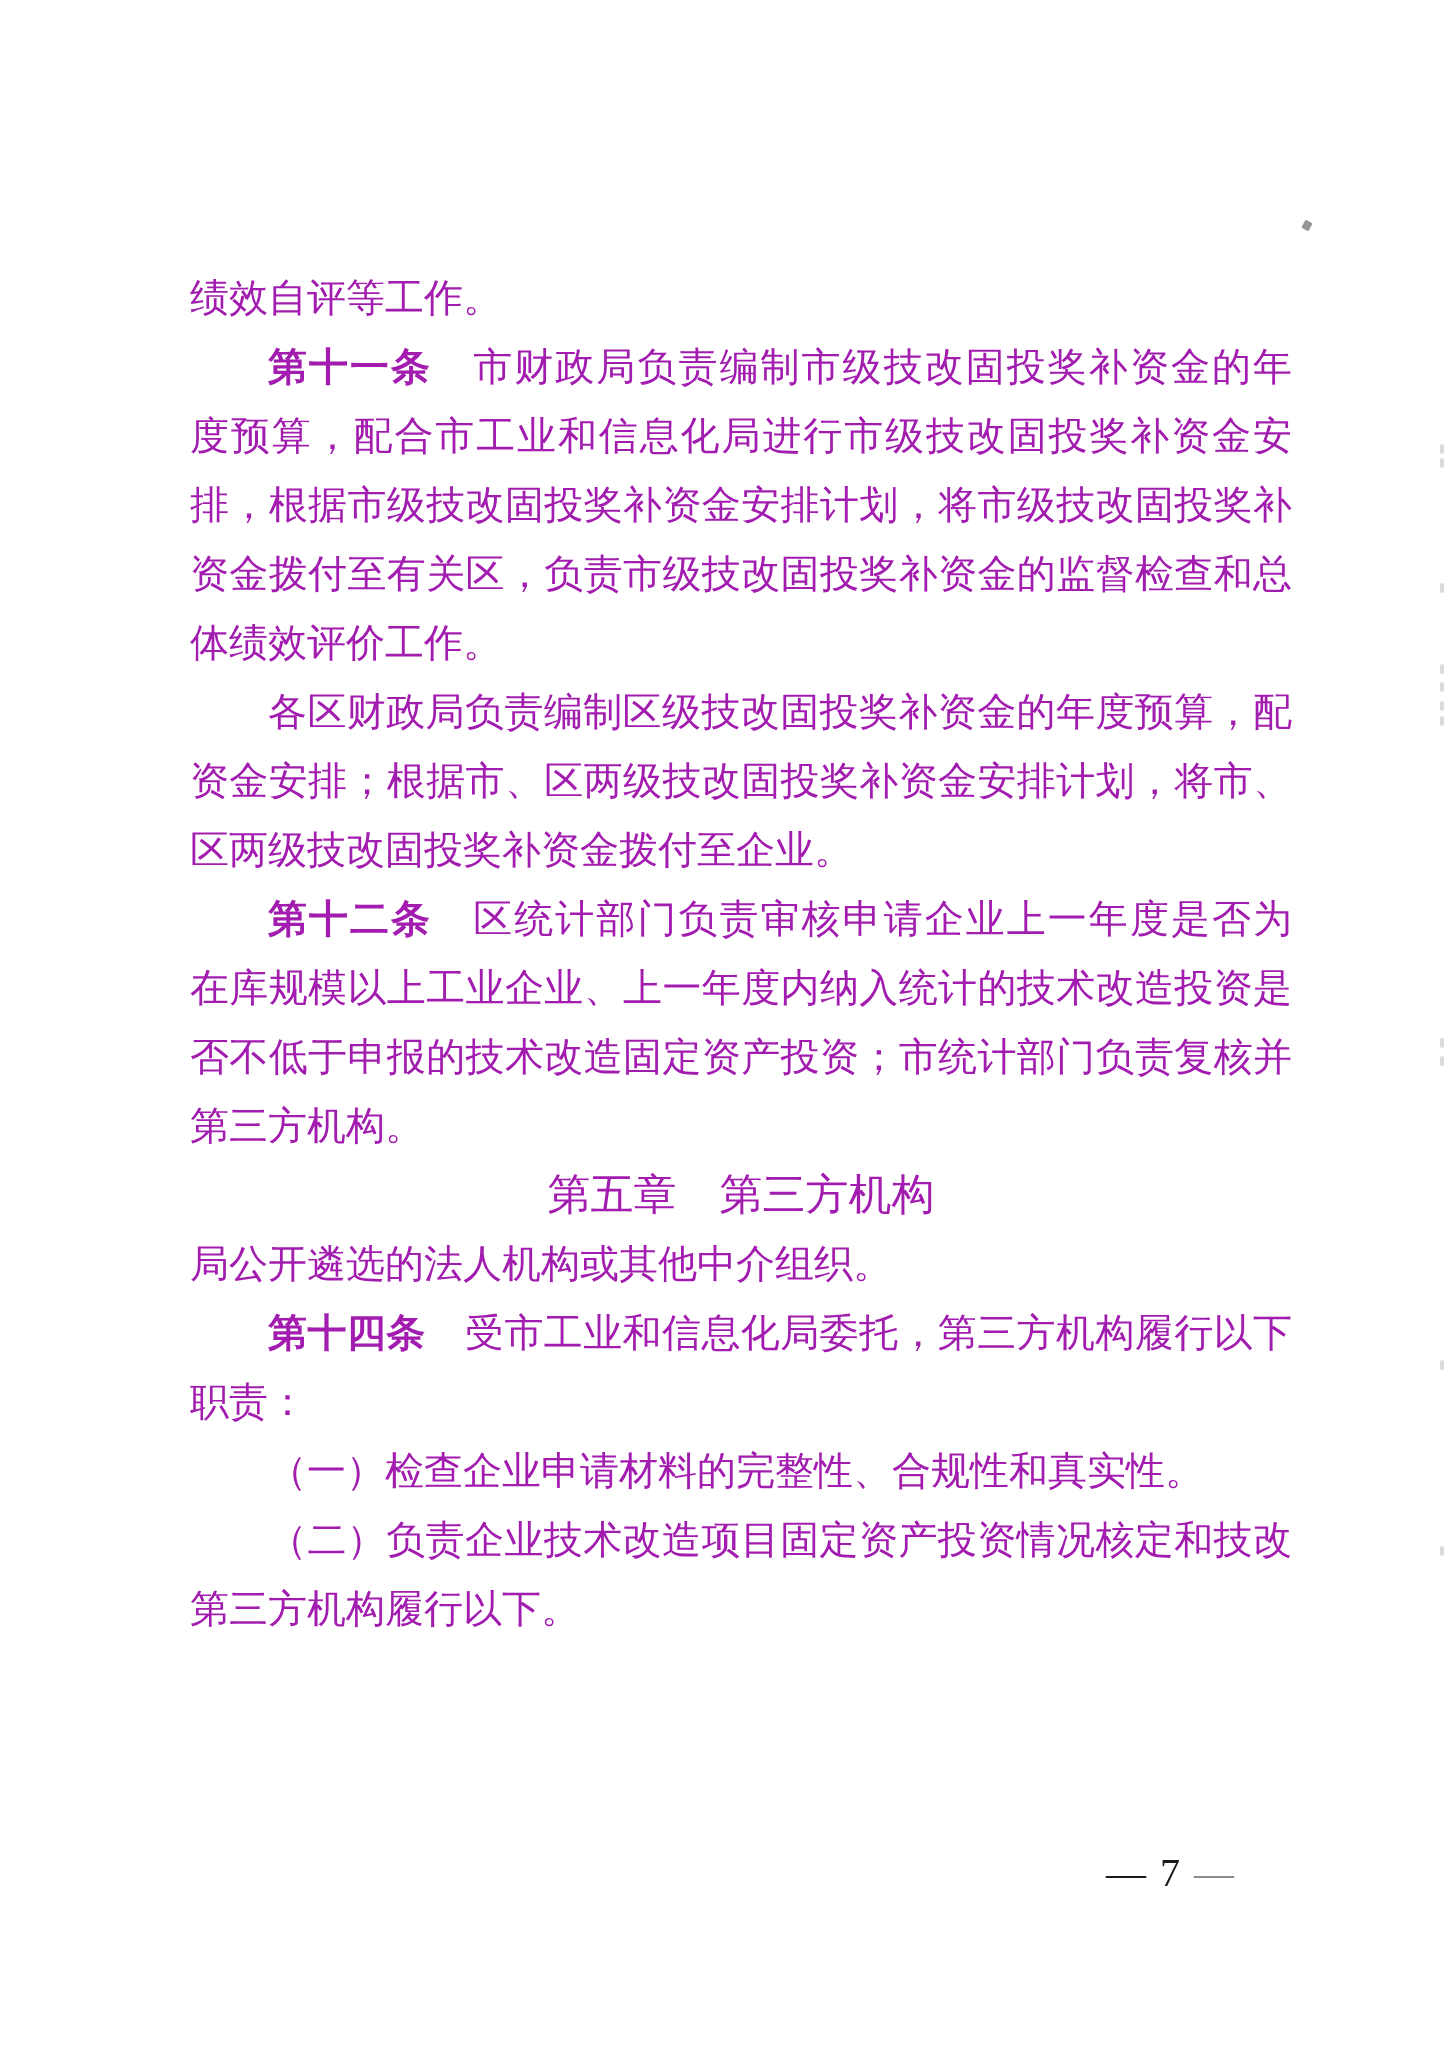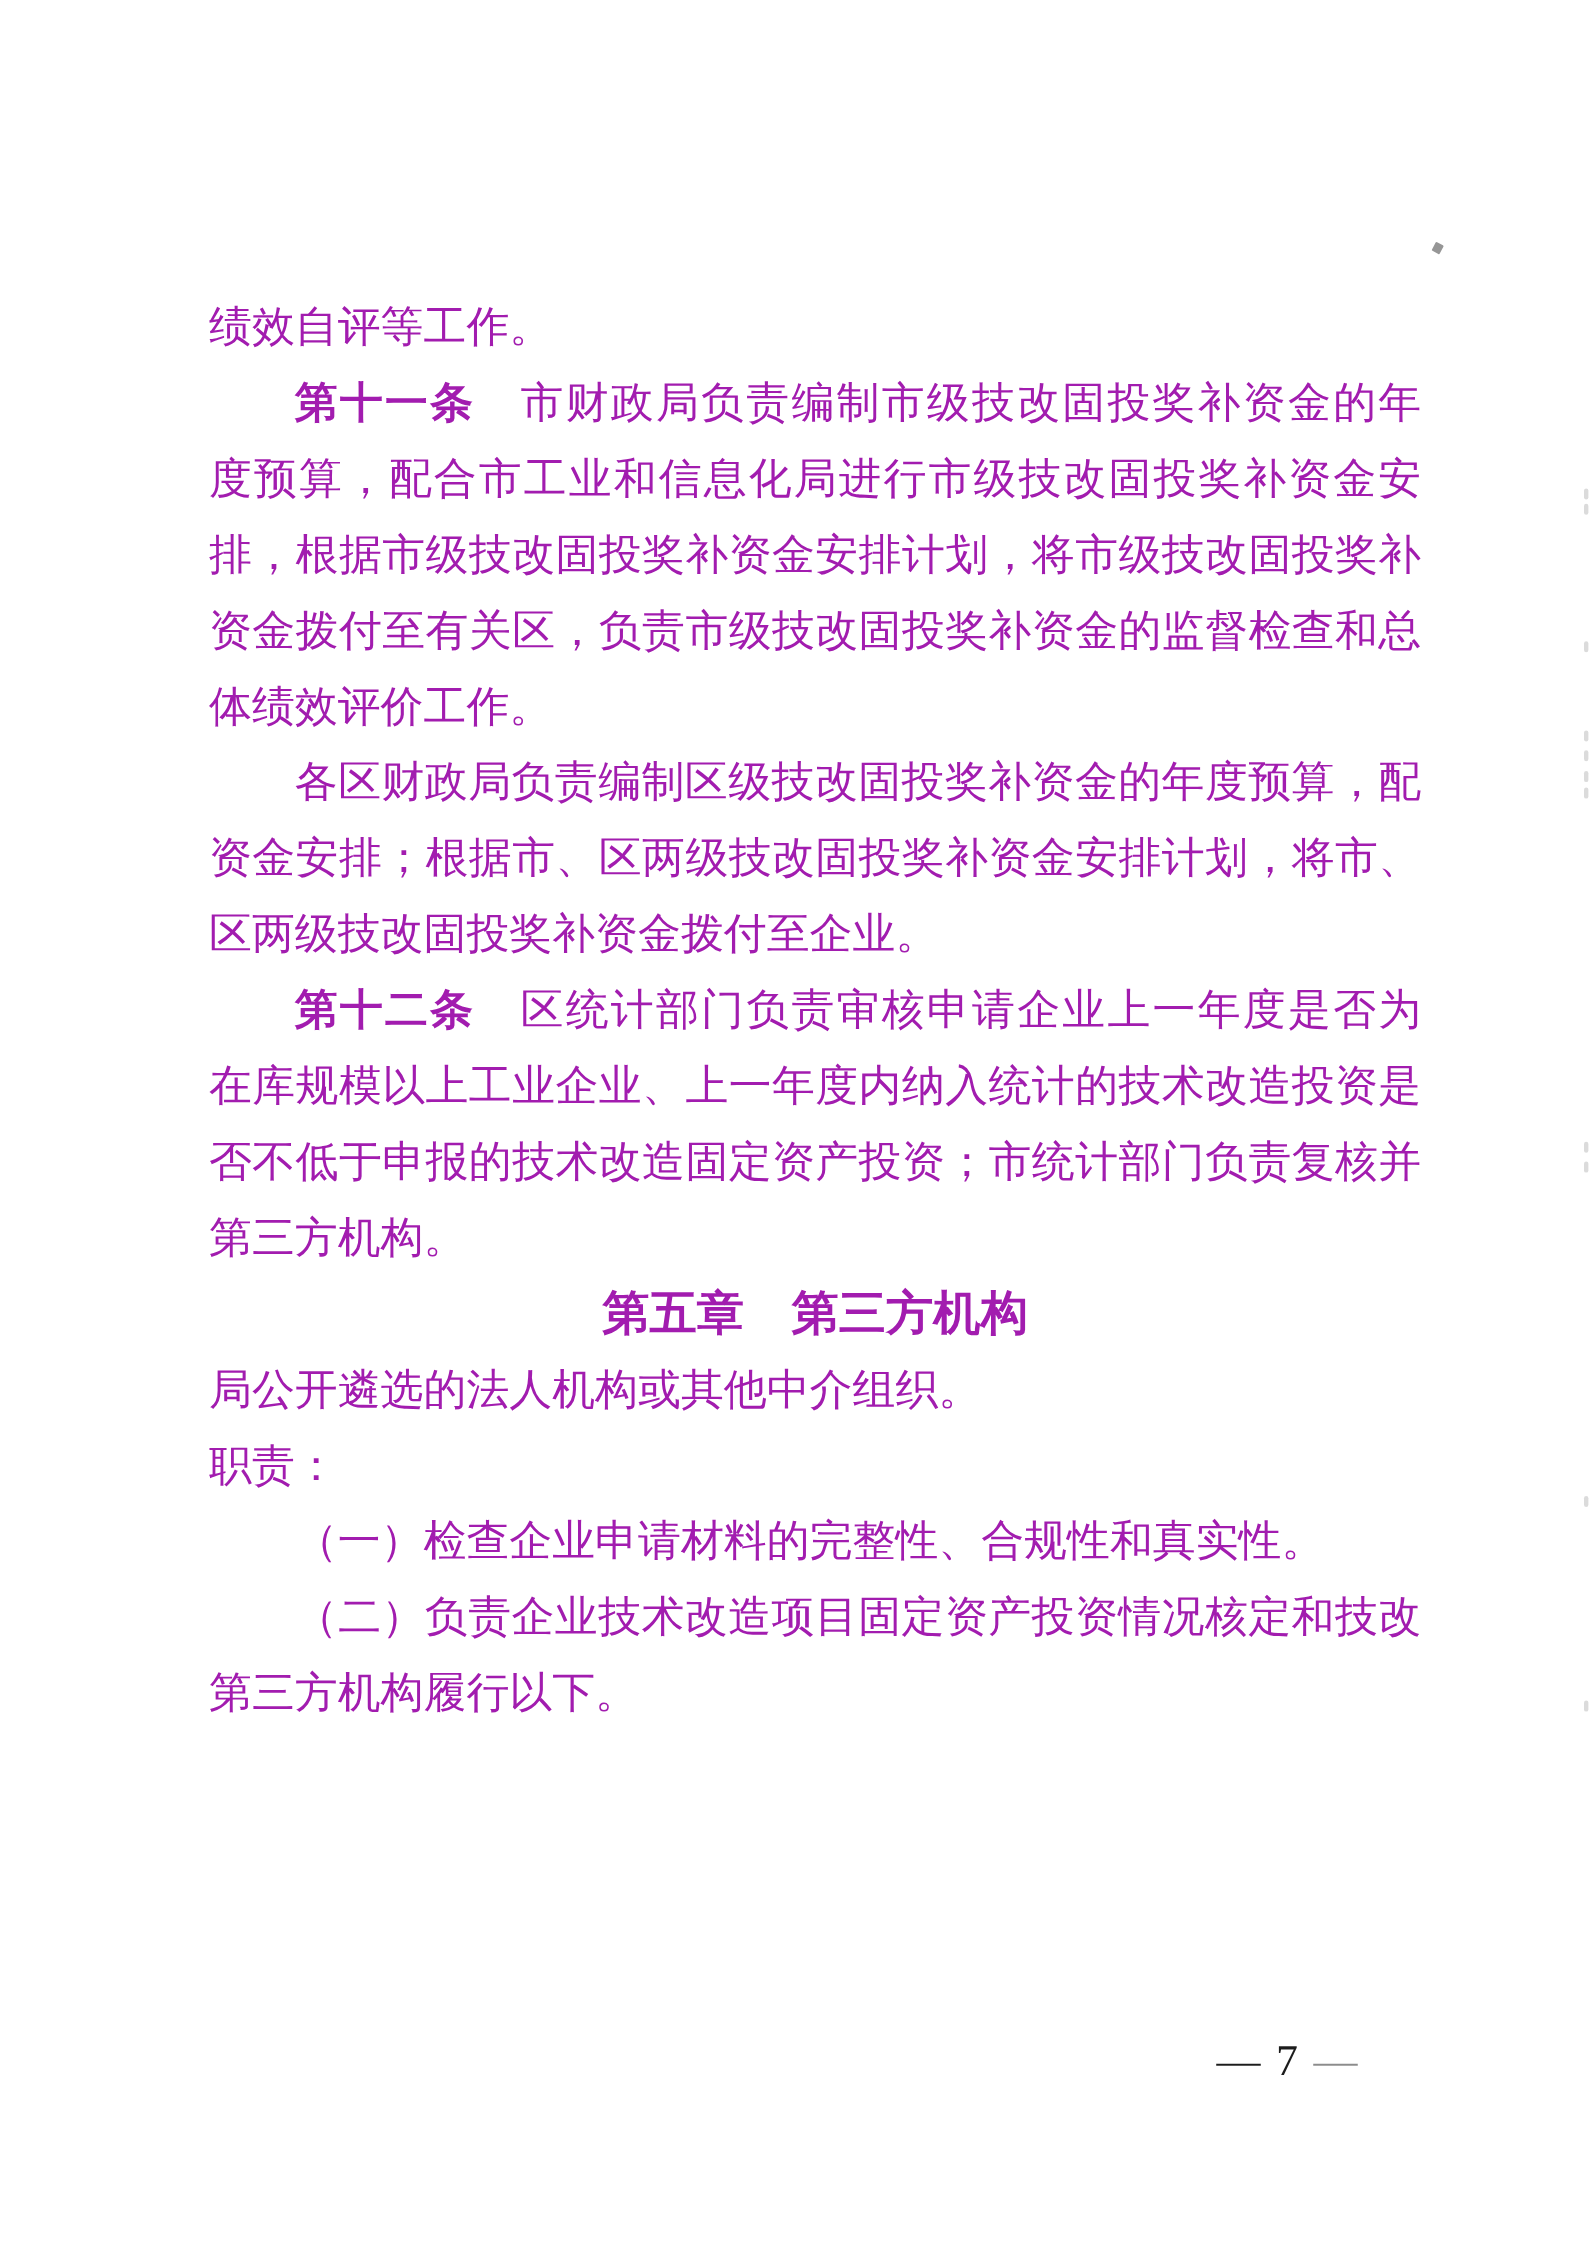--- a/index.html
+++ b/index.html
@@ -19,21 +19,21 @@
   .line{
     height:69px;line-height:69px;font-size:39px;
     white-space:nowrap;
   }
   .line.justify{
     text-align:justify;text-align-last:justify;white-space:normal;
   }
   .line b{font-weight:700;}
   .line.center{
     text-align:center;text-align-last:center;
-    font-weight:700;font-size:43px;white-space:nowrap;
+    font-weight:400;font-size:43px;white-space:nowrap;
   }
   .page-number{
     position:absolute;left:1106px;top:1843px;
     font-size:40px;color:#1c1c1c;
     display:flex;align-items:center;gap:14px;
     line-height:60px;
   }
   .page-number .dash-faint{opacity:.5;letter-spacing:-2px;}
   
   .speck{
@@ -59,20 +59,21 @@
       <div class="line">体绩效评价工作。</div>
       <div class="line justify" style="padding-left: 78px;">各区财政局负责编制区级技改固投奖补资金的年度预算，配</div>
       <div class="line justify">资金安排；根据市、区两级技改固投奖补资金安排计划，将市、</div>
       <div class="line">区两级技改固投奖补资金拨付至企业。</div>
       <div class="line justify" style="padding-left: 78px;"><b>第十二条</b>　区统计部门负责审核申请企业上一年度是否为</div>
       <div class="line justify">在库规模以上工业企业、上一年度内纳入统计的技术改造投资是</div>
       <div class="line justify">否不低于申报的技术改造固定资产投资；市统计部门负责复核并</div>
       <div class="line">第三方机构。</div>
       <div class="line center">第五章　第三方机构</div>
       <div class="line">局公开遴选的法人机构或其他中介组织。</div>
+      <div class="line justify" style="padding-left: 78px;"><b>第十四条</b>　受市工业和信息化局委托，第三方机构履行以下</div>
       <div class="line">职责：</div>
       <div class="line" style="padding-left: 78px;">（一）检查企业申请材料的完整性、合规性和真实性。</div>
       <div class="line justify" style="padding-left: 78px;">（二）负责企业技术改造项目固定资产投资情况核定和技改</div>
       <div class="line">第三方机构履行以下。</div>
     </div>
 
   <div class="page-number">
     <span>—</span>
     <span>7</span>
     <span class="dash-faint">—</span>

